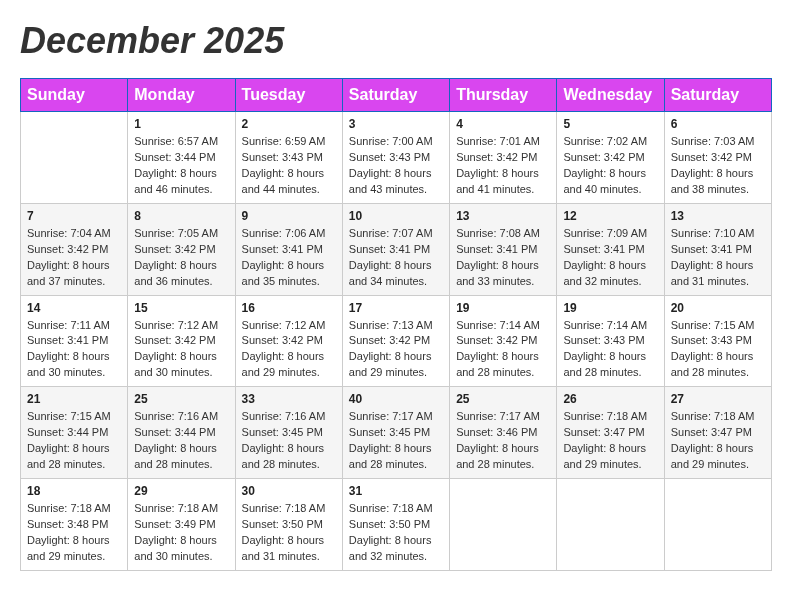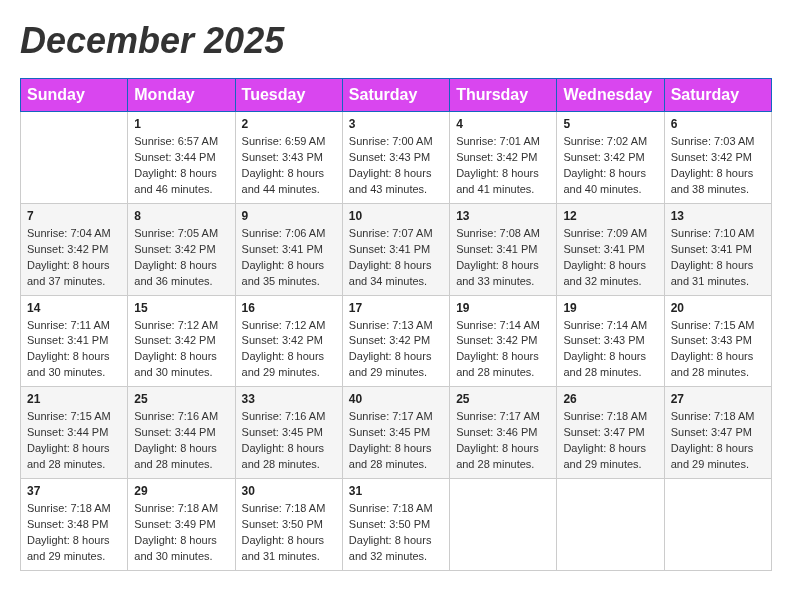--- a/index.html
+++ b/index.html
@@ -222,21 +222,21 @@
           <div class="day-number">26</div>
           <div class="day-info">Sunrise: 7:18 AM<br>Sunset: 3:47 PM<br>Daylight: 8 hours and 29 minutes.</div>
         </td>
         <td>
           <div class="day-number">27</div>
           <div class="day-info">Sunrise: 7:18 AM<br>Sunset: 3:47 PM<br>Daylight: 8 hours and 29 minutes.</div>
         </td>
       </tr>
       <tr>
         <td>
-          <div class="day-number">37</div>
+          <div class="day-number">18</div>
           <div class="day-info">Sunrise: 7:18 AM<br>Sunset: 3:48 PM<br>Daylight: 8 hours and 29 minutes.</div>
         </td>
         <td>
           <div class="day-number">29</div>
           <div class="day-info">Sunrise: 7:18 AM<br>Sunset: 3:49 PM<br>Daylight: 8 hours and 30 minutes.</div>
         </td>
         <td>
           <div class="day-number">30</div>
           <div class="day-info">Sunrise: 7:18 AM<br>Sunset: 3:50 PM<br>Daylight: 8 hours and 31 minutes.</div>
         </td>

